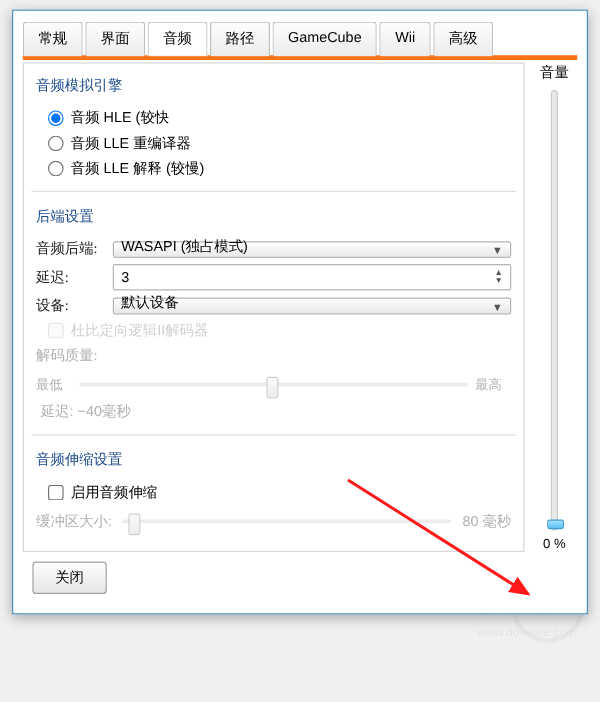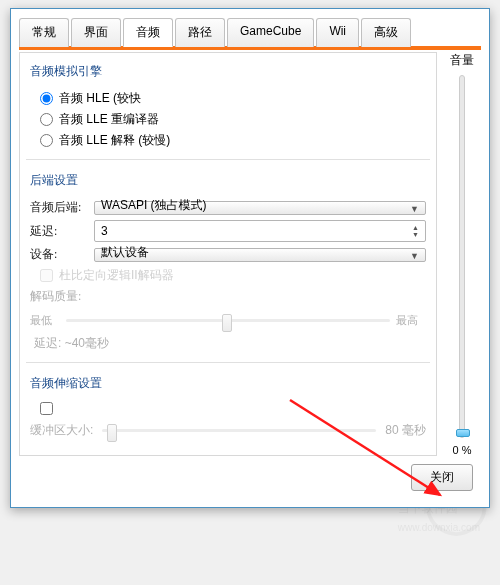--- a/index.html
+++ b/index.html
@@ -31,21 +31,21 @@
 .spin .arrows { display: flex; flex-direction: column; font-size: 7px; line-height: 7px; color: #555; cursor: pointer; }
 .slider-row { display: flex; align-items: center; gap: 6px; margin: 6px 0; }
 .slider-row .end-lbl { color: #b0b0b0; font-size: 11px; width: 30px; }
 .slider-track { flex: 1; height: 18px; position: relative; }
 .slider-track .rail { position: absolute; left: 0; right: 0; top: 8px; height: 3px; background: #e0e0e0; border-radius: 2px; }
 .slider-track .thumb { position: absolute; top: 3px; width: 10px; height: 18px; background: linear-gradient(#f8f8f8,#e0e0e0); border: 1px solid #b0b0b0; border-radius: 2px; }
 .vol-label { font-size: 12px; margin-bottom: 6px; }
 .vol-track { width: 6px; flex: 1; background: #e8e8e8; border: 1px solid #ccc; border-radius: 3px; position: relative; margin-bottom: 4px; }
 .vol-thumb { position: absolute; bottom: 0; left: -4px; width: 14px; height: 8px; background: linear-gradient(#9fe0ff,#5ec0f0); border: 1px solid #3a9fd0; border-radius: 2px; }
 .vol-pct { font-size: 11px; margin-top: 2px; }
-.footer { display: flex; justify-content: flex-end; padding: 8px; }
+.footer { display: flex; justify-content: flex-start; padding: 8px; }
 .btn { padding: 4px 18px; border: 1px solid #a0a0a0; background: linear-gradient(#fdfdfd,#e6e6e6); border-radius: 3px; cursor: pointer; }
 .arrow-annot { position: absolute; pointer-events: none; z-index: 5; }
 .disabled-input { opacity: 0.6; pointer-events: none; }
 </style>
 </head>
 <body>
 
 <div class="watermark">◯</div>
 <div class="watermark-text">
   <span>当下软件园</span><br>
@@ -121,20 +121,21 @@
               <div class="thumb" style="left:48%"></div>
           </div>
           <span class="end-lbl" style="">最高</span>
         </div>
         <div class="disabled-text" style="margin-left:4px">延迟: ~40毫秒</div>
 
         <div class="sep"></div>
         <div class="fieldset-label">音频伸缩设置</div>
         <div class="check-row">
           <input type="checkbox" style="">
+          <span>启用音频伸缩</span>
         </div>
         <div class="slider-row">
           <span class="disabled-text" style="width:66px">缓冲区大小:</span>
           <div class="slider-track disabled-input">
             <div class="rail"></div>
               <div class="thumb" style="left:2%"></div>
           </div>
           <span class="disabled-text" style="width:44px;text-align:right">80 毫秒</span>
         </div>
       </div>

